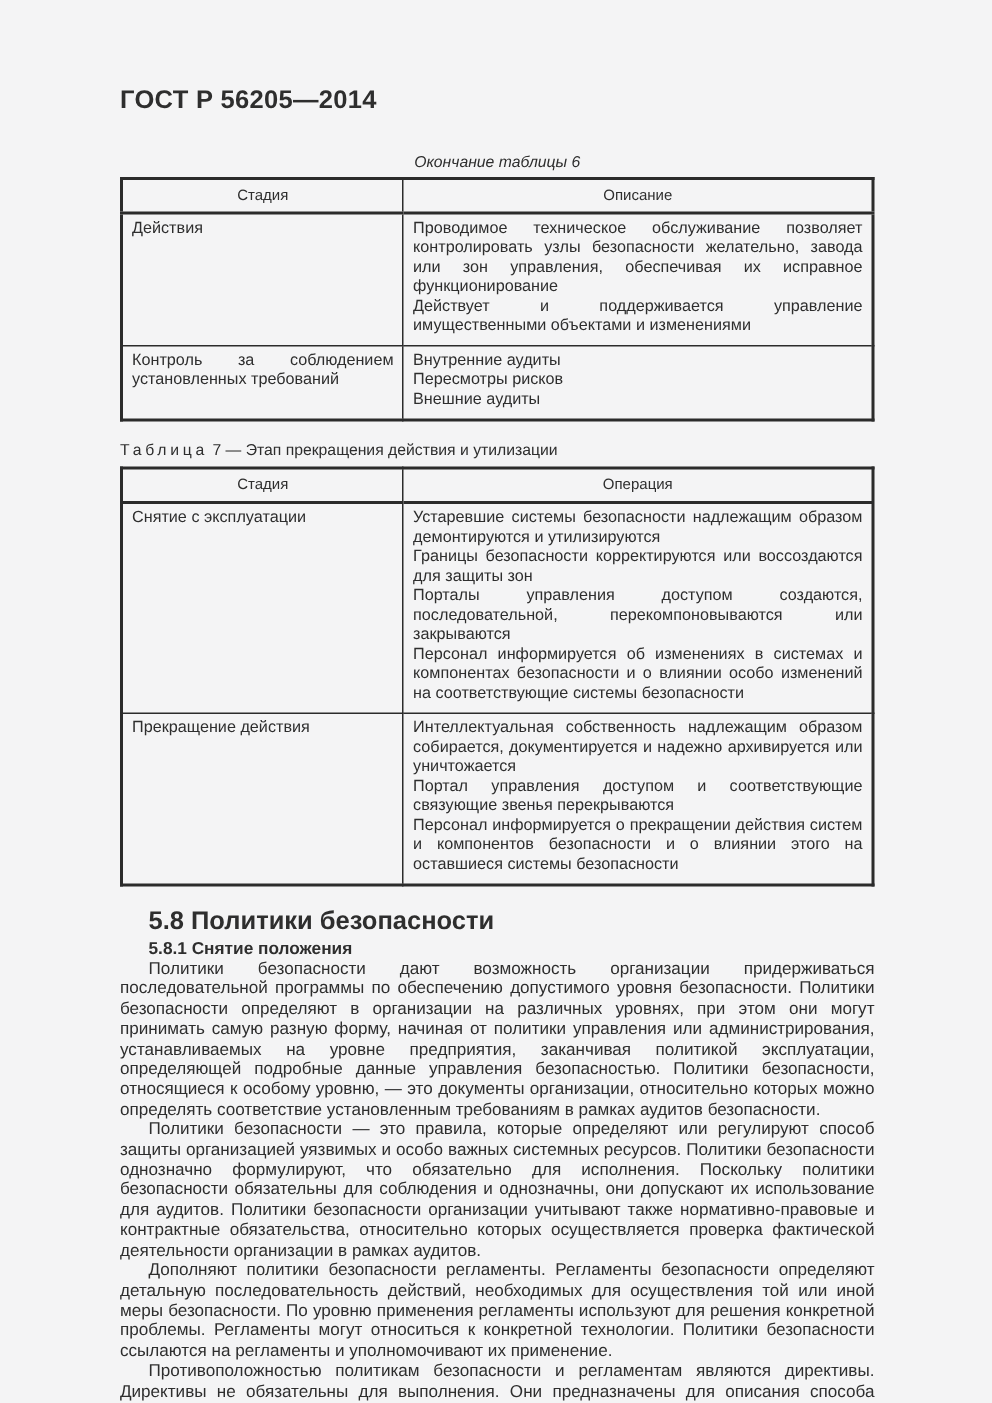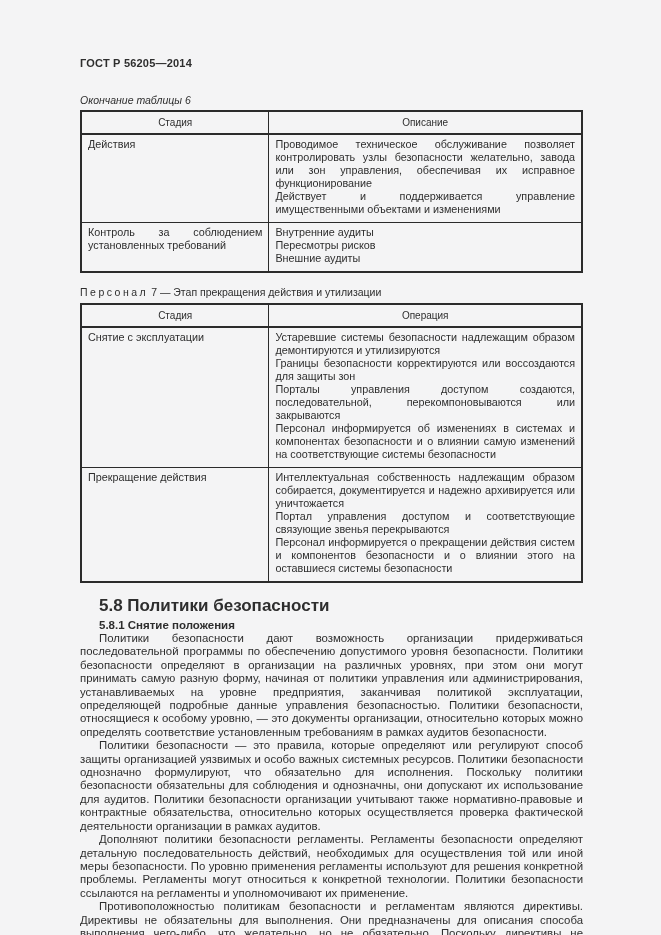--- a/index.html
+++ b/index.html
@@ -11,29 +11,30 @@
     width: 661px;
   }
   .page {
     width: 661px;
     height: 935px;
     padding: 57px 78px 0 80px;
     background: #f4f4f5;
     overflow: hidden;
   }
   .doc-header {
-    font-size: 11px;
+    font-size: 17px;
     font-weight: bold;
     letter-spacing: 0.2px;
     margin: 0 0 25px 0;
   }
   .continuation-label {
     font-style: italic;
     font-size: 10.5px;
     margin: 0 0 4px 0;
+    text-align: center;
   }
   table.gost {
     width: 100%;
     border-collapse: collapse;
     border: 2px solid #2b2b2b;
   }
   table.gost th {
     border: 1px solid #2b2b2b;
     border-bottom: 2px solid #2b2b2b;
     font-weight: normal;
@@ -108,39 +109,39 @@
         <td class="ops-cell">
           <div class="cell-line">Внутренние аудиты</div>
           <div class="cell-line">Пересмотры рисков</div>
           <div class="cell-line">Внешние аудиты</div>
         </td>
       </tr>
     </tbody>
   </table>
 
   <div class="table-caption">
-    <span class="caption-word">Персонал</span>
+    <span class="caption-word">Таблица</span>
     <span>7 — Этап прекращения действия и утилизации</span>
   </div>
 
   <table class="gost">
     <thead>
       <tr>
         <th style="width:37.5%">Стадия</th>
         <th style="width:62.5%">Операция</th>
       </tr>
     </thead>
     <tbody>
       <tr>
         <td class="stage-cell">Снятие с эксплуатации</td>
         <td class="ops-cell">
           <div class="cell-line">Устаревшие системы безопасности надлежащим образом демонтируются и утилизируются</div>
           <div class="cell-line">Границы безопасности корректируются или воссоздаются для защиты зон</div>
           <div class="cell-line">Порталы управления доступом создаются, последовательной, перекомпоновываются или закрываются</div>
-          <div class="cell-line">Персонал информируется об изменениях в системах и компонентах безопасности и о влиянии самую изменений на соответствующие системы безопасности</div>
+          <div class="cell-line">Персонал информируется об изменениях в системах и компонентах безопасности и о влиянии особо изменений на соответствующие системы безопасности</div>
         </td>
       </tr>
       <tr>
         <td class="stage-cell">Прекращение действия</td>
         <td class="ops-cell">
           <div class="cell-line">Интеллектуальная собственность надлежащим образом собирается, документируется и надежно архивируется или уничтожается</div>
           <div class="cell-line">Портал управления доступом и соответствующие связующие звенья перекрываются</div>
           <div class="cell-line">Персонал информируется о прекращении действия систем и компонентов безопасности и о влиянии этого на оставшиеся системы безопасности</div>
         </td>
       </tr>

